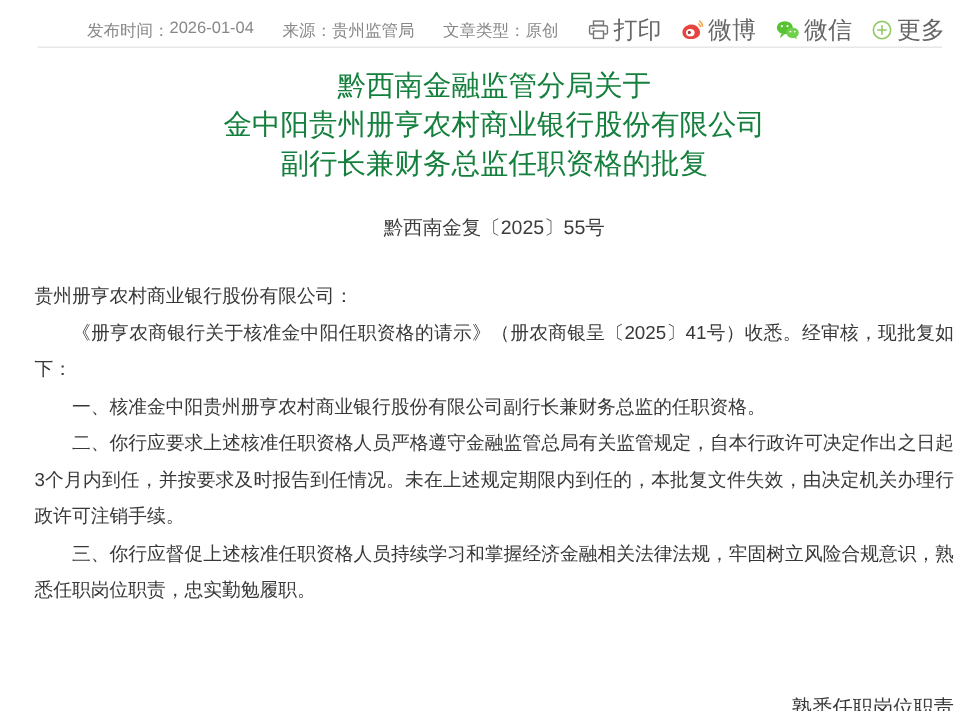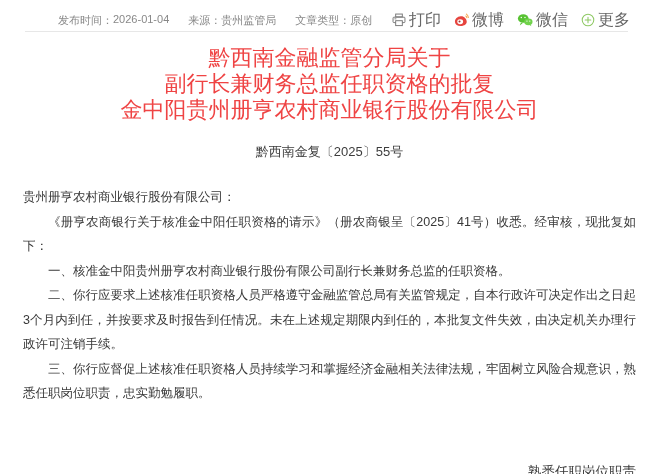--- a/index.html
+++ b/index.html
@@ -39,24 +39,24 @@
   .divider {
     height: 0;
     border-top: 1px solid #e7e7e7;
     margin: 0 22px 0 25px;
   }
   
   .doc { padding: 0 14px 0 23px; }
   .title {
     margin-top: 13px;
     text-align: center;
-    font-size: 22px;
+    font-size: 19px;
     line-height: 26px;
     font-weight: 400;
-    color: #ef4444;
+    color: #15803d;
   }
   .docno {
     margin-top: 20px;
     text-align: center;
     font-size: 13px;
     line-height: 18px;
     color: #3c3c3c;
   }
   .body { margin-top: 24px; }
   .body p {
@@ -144,22 +144,22 @@
         <span>更多</span>
       </a>
     </div>
   </div>
 
   <div class="divider"></div>
 
   <div class="doc">
     <h1 class="title">
       <div>黔西南金融监管分局关于</div>
+      <div>金中阳贵州册亨农村商业银行股份有限公司</div>
       <div>副行长兼财务总监任职资格的批复</div>
-      <div>金中阳贵州册亨农村商业银行股份有限公司</div>
     </h1>
 
     <div class="docno">黔西南金复〔2025〕55号</div>
 
     <div class="body">
       <p class="addressee">贵州册亨农村商业银行股份有限公司：</p>
       <p class="para">《册亨农商银行关于核准金中阳任职资格的请示》（册农商银呈〔2025〕41号）收悉。经审核，现批复如下：</p>
       <p class="para">一、核准金中阳贵州册亨农村商业银行股份有限公司副行长兼财务总监的任职资格。</p>
       <p class="para">二、你行应要求上述核准任职资格人员严格遵守金融监管总局有关监管规定，自本行政许可决定作出之日起3个月内到任，并按要求及时报告到任情况。未在上述规定期限内到任的，本批复文件失效，由决定机关办理行政许可注销手续。</p>
       <p class="para">三、你行应督促上述核准任职资格人员持续学习和掌握经济金融相关法律法规，牢固树立风险合规意识，熟悉任职岗位职责，忠实勤勉履职。</p>

